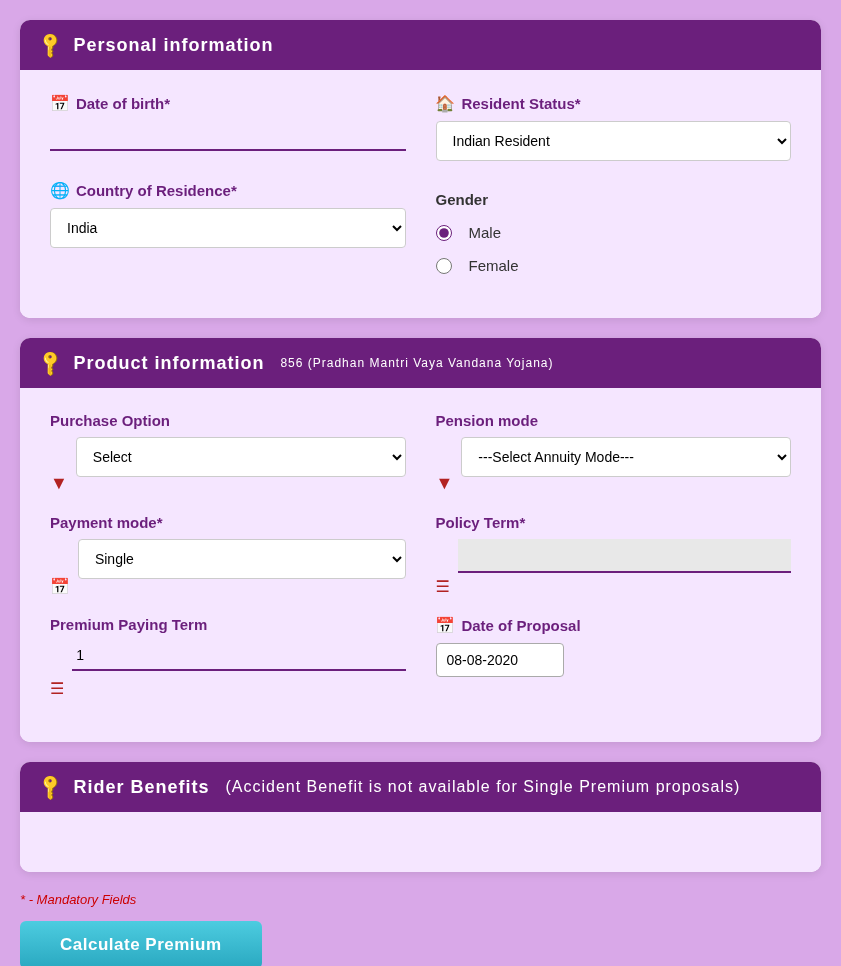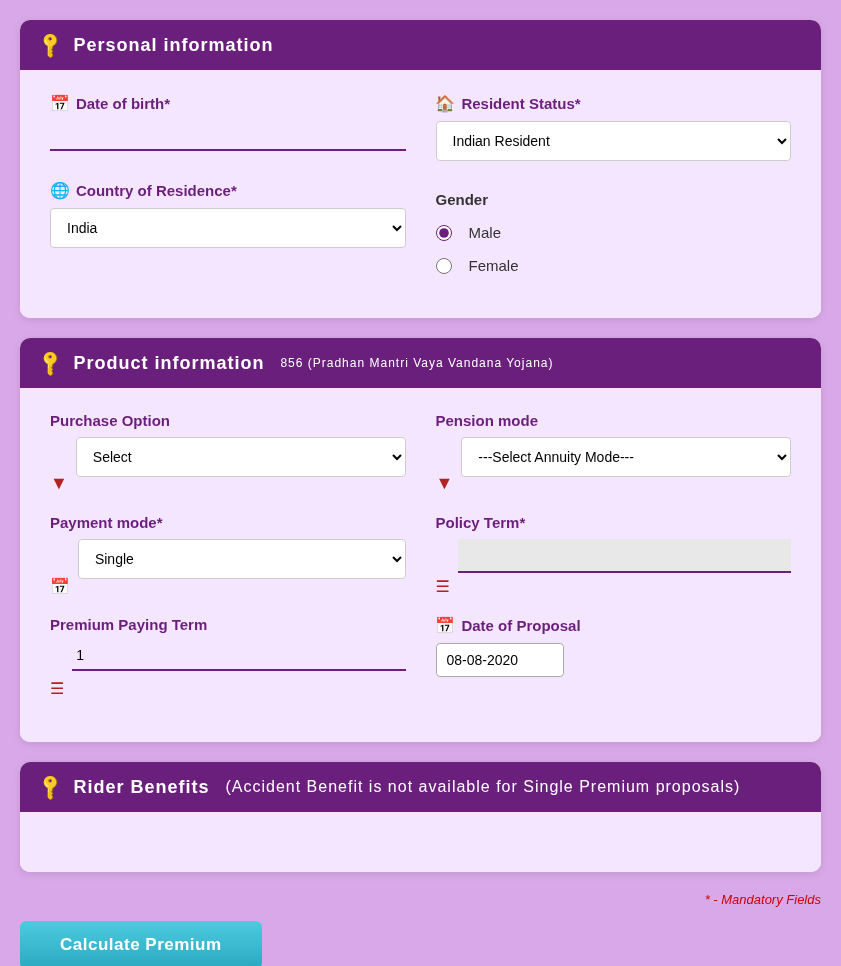--- a/index.html
+++ b/index.html
@@ -145,21 +145,21 @@
     }
     .rider-body {
       padding: 20px 30px;
       background: #f5e6ff;
       min-height: 60px;
     }
     .mandatory-note {
       color: #cc0000;
       font-size: 13px;
       font-style: italic;
-      text-align: right;
+      text-align: left;
       margin-top: 10px;
       margin-bottom: 14px;
     }
     .calc-btn-wrap {
       display: flex;
       margin-bottom: 20px;
     }
     .calc-btn {
       background: linear-gradient(180deg, #4dcce0, #29a8c0);
       color: #fff;

